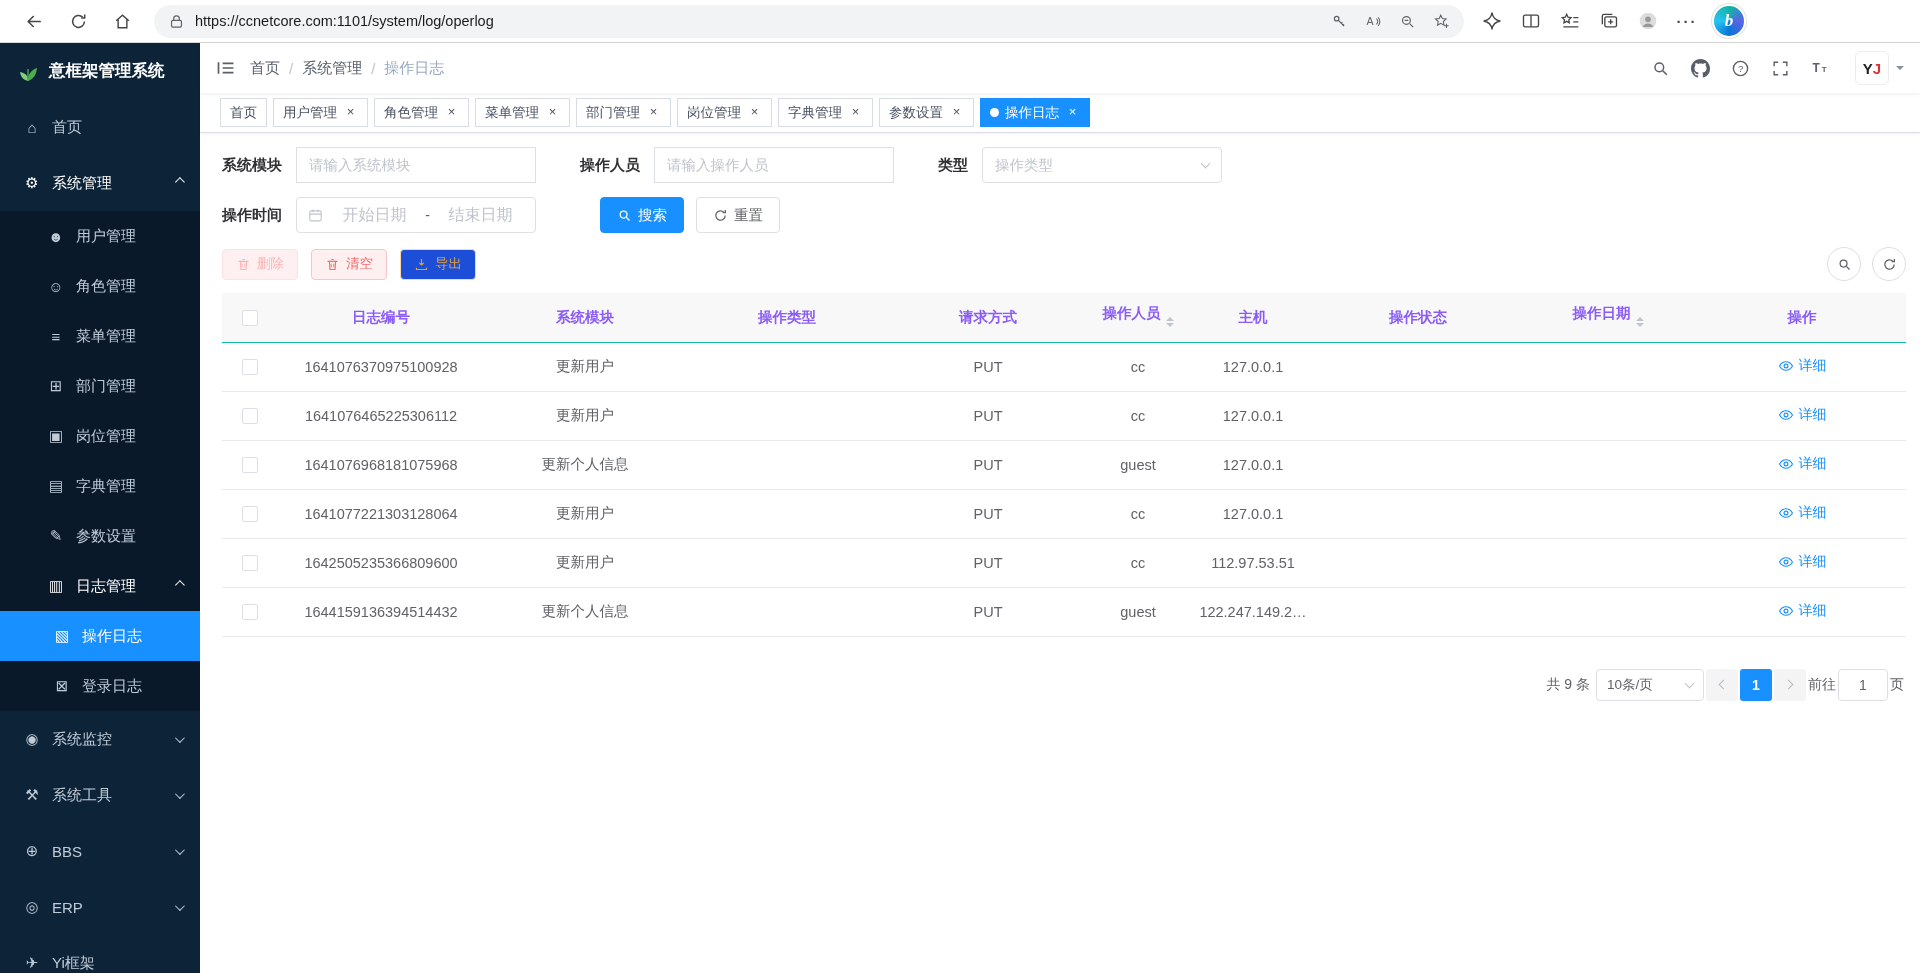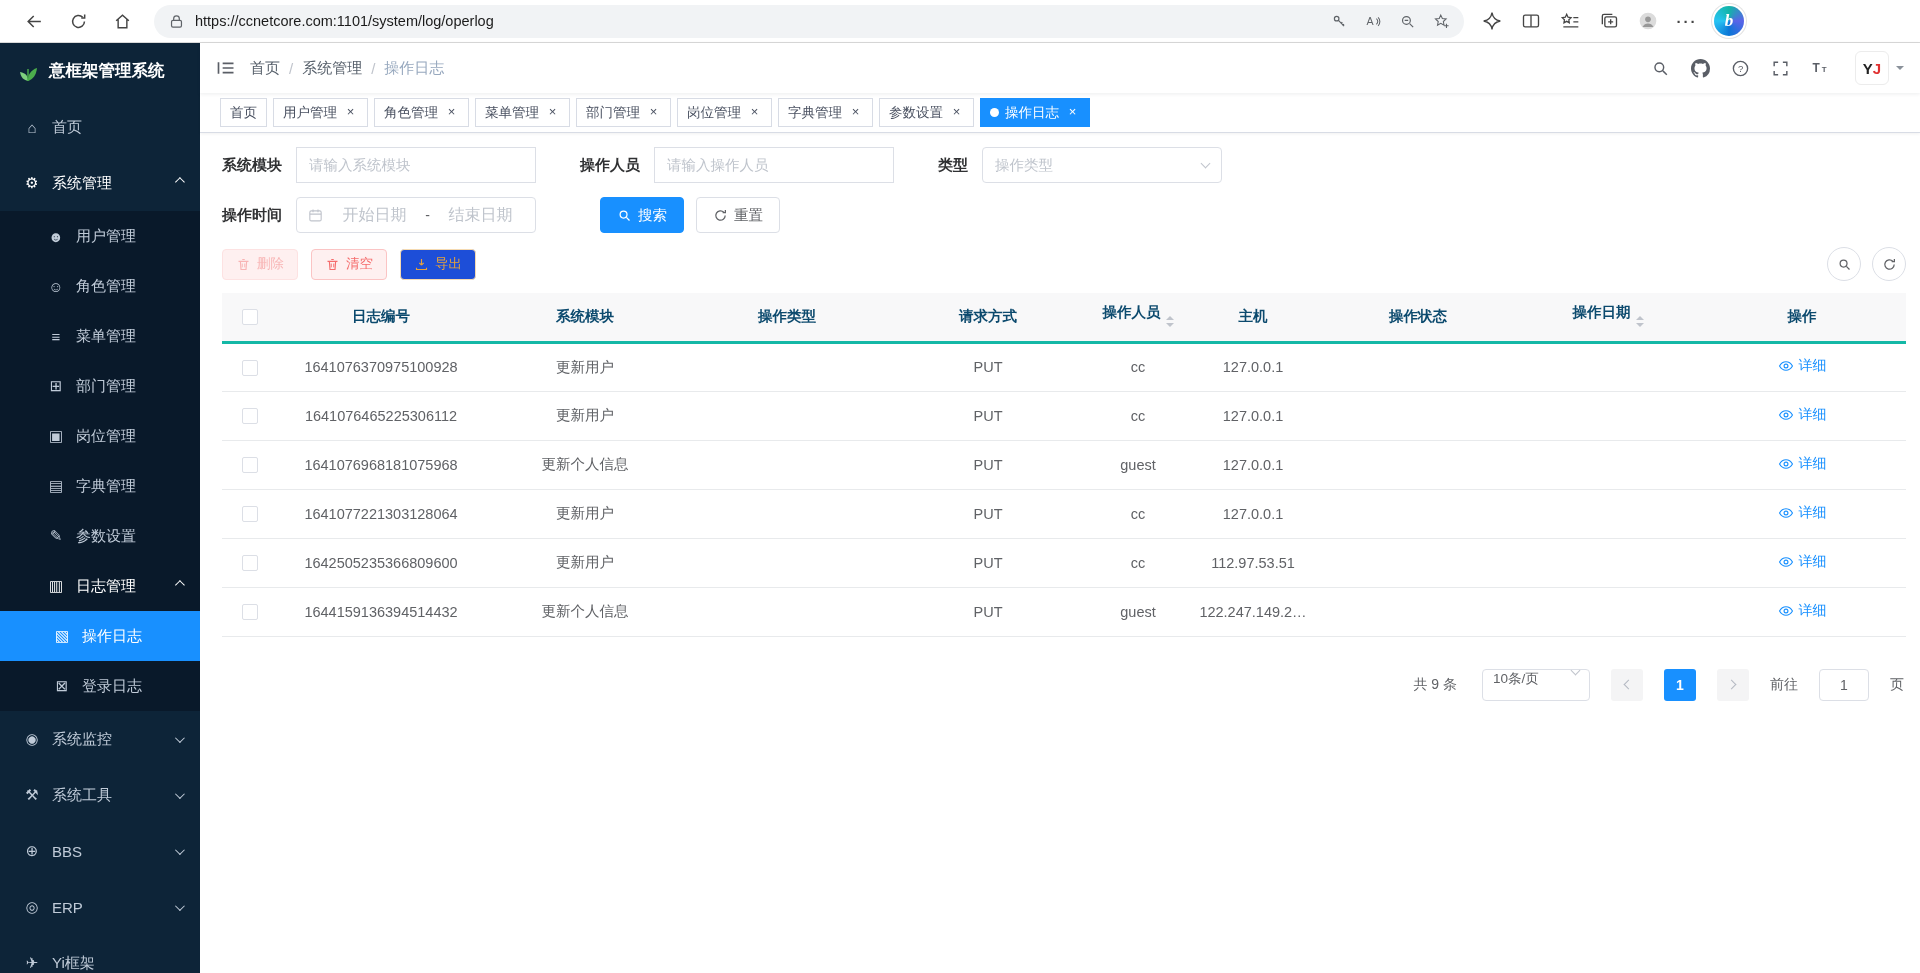--- a/index.html
+++ b/index.html
@@ -90,33 +90,33 @@
 .btn-sm{height:31px;padding:0 13px;font-size:13.5px}
 .btn-danger-disabled{background:#fef0f0;border-color:#fde2e2;color:#f8b4b4;cursor:not-allowed}
 .btn-danger{background:#fef0f0;border-color:#fbc4c4;color:#f56c6c;margin-left:13px}
 .btn-warning{background:#1d4ed8;border-color:#f5dab1;color:#e6a23c;margin-left:13px}
 .toolbar-right{margin-left:auto;display:flex;gap:11px}
 .circle-btn{width:34px;height:34px;border-radius:50%;border:1px solid #dcdfe6;display:flex;align-items:center;justify-content:center;color:#606266;cursor:pointer;background:#fff}
 .circle-btn svg{width:15px;height:15px}
 
 
 table.log-table{width:100%;border-collapse:collapse;table-layout:fixed}
-.log-table th{height:49px;background:#f8f8f9;color:#0c4a6e;font-size:14.5px;font-weight:bold;border-bottom:3px solid #14b8a6;text-align:center;padding:0 4px;white-space:nowrap}
+.log-table th{height:49px;background:#f8f8f9;color:#8b5cf6;font-size:14.5px;font-weight:bold;border-bottom:1px solid #14b8a6;text-align:center;padding:0 4px;white-space:nowrap}
 .log-table td{height:49px;color:#606266;font-size:14.5px;border-bottom:1px solid #e8eaec;text-align:center;padding:0 4px;white-space:nowrap;overflow:hidden;text-overflow:ellipsis}
 .cbx{width:16px;height:16px;border:1px solid #dcdfe6;border-radius:2px;display:inline-block;vertical-align:middle;background:#fff;cursor:pointer}
 .caret-wrap{display:inline-flex;flex-direction:column;margin-left:5px;vertical-align:-3px}
 .c-up{width:0;height:0;border:4.5px solid transparent;border-bottom-color:#c0c4cc;margin-bottom:2.5px}
 .c-down{width:0;height:0;border:4.5px solid transparent;border-top-color:#c0c4cc}
 .detail-link{color:#1890ff;display:inline-flex;align-items:center;gap:5px;cursor:pointer;font-size:14px}
 .detail-link svg{width:16px;height:16px}
 
 
-.pagination{display:flex;align-items:center;justify-content:flex-end;gap:21px;margin-top:32px;color:#606266;font-size:14px;padding-right:2px}
+.pagination{display:flex;align-items:center;justify-content:flex-end;gap:2px;margin-top:32px;color:#606266;font-size:14px;padding-right:2px}
 .pg-total{margin-right:4px}
-.pg-size{width:108px;height:32px;border:1px solid #dcdfe6;border-radius:4px;display:flex;align-items:flex-start;padding:0 10px;cursor:pointer;background:#fff}
+.pg-size{width:108px;height:32px;border:1px solid #dcdfe6;border-radius:4px;display:flex;align-items:center;padding:0 10px;cursor:pointer;background:#fff}
 .pg-size span{flex:1;font-size:13.5px;color:#606266}
 .pg-btn{min-width:32px;height:32px;border-radius:3px;display:flex;align-items:center;justify-content:center;background:#f4f4f5;color:#b4b9c2;cursor:pointer}
 .pg-btn.current{background:#1890ff;color:#fff;font-weight:bold;cursor:default;font-size:14px}
 .pg-chev{width:7px;height:7px;border-right:1.7px solid currentColor;border-bottom:1.7px solid currentColor}
 .pg-chev.left{transform:rotate(135deg);margin-left:3px}
 .pg-chev.right{transform:rotate(-45deg);margin-right:3px}
 .pg-goto-input{width:50px;height:32px;border:1px solid #dcdfe6;border-radius:4px;text-align:center;font-size:14px;color:#606266;outline:none}
 </style>
 </head>
 <body>

